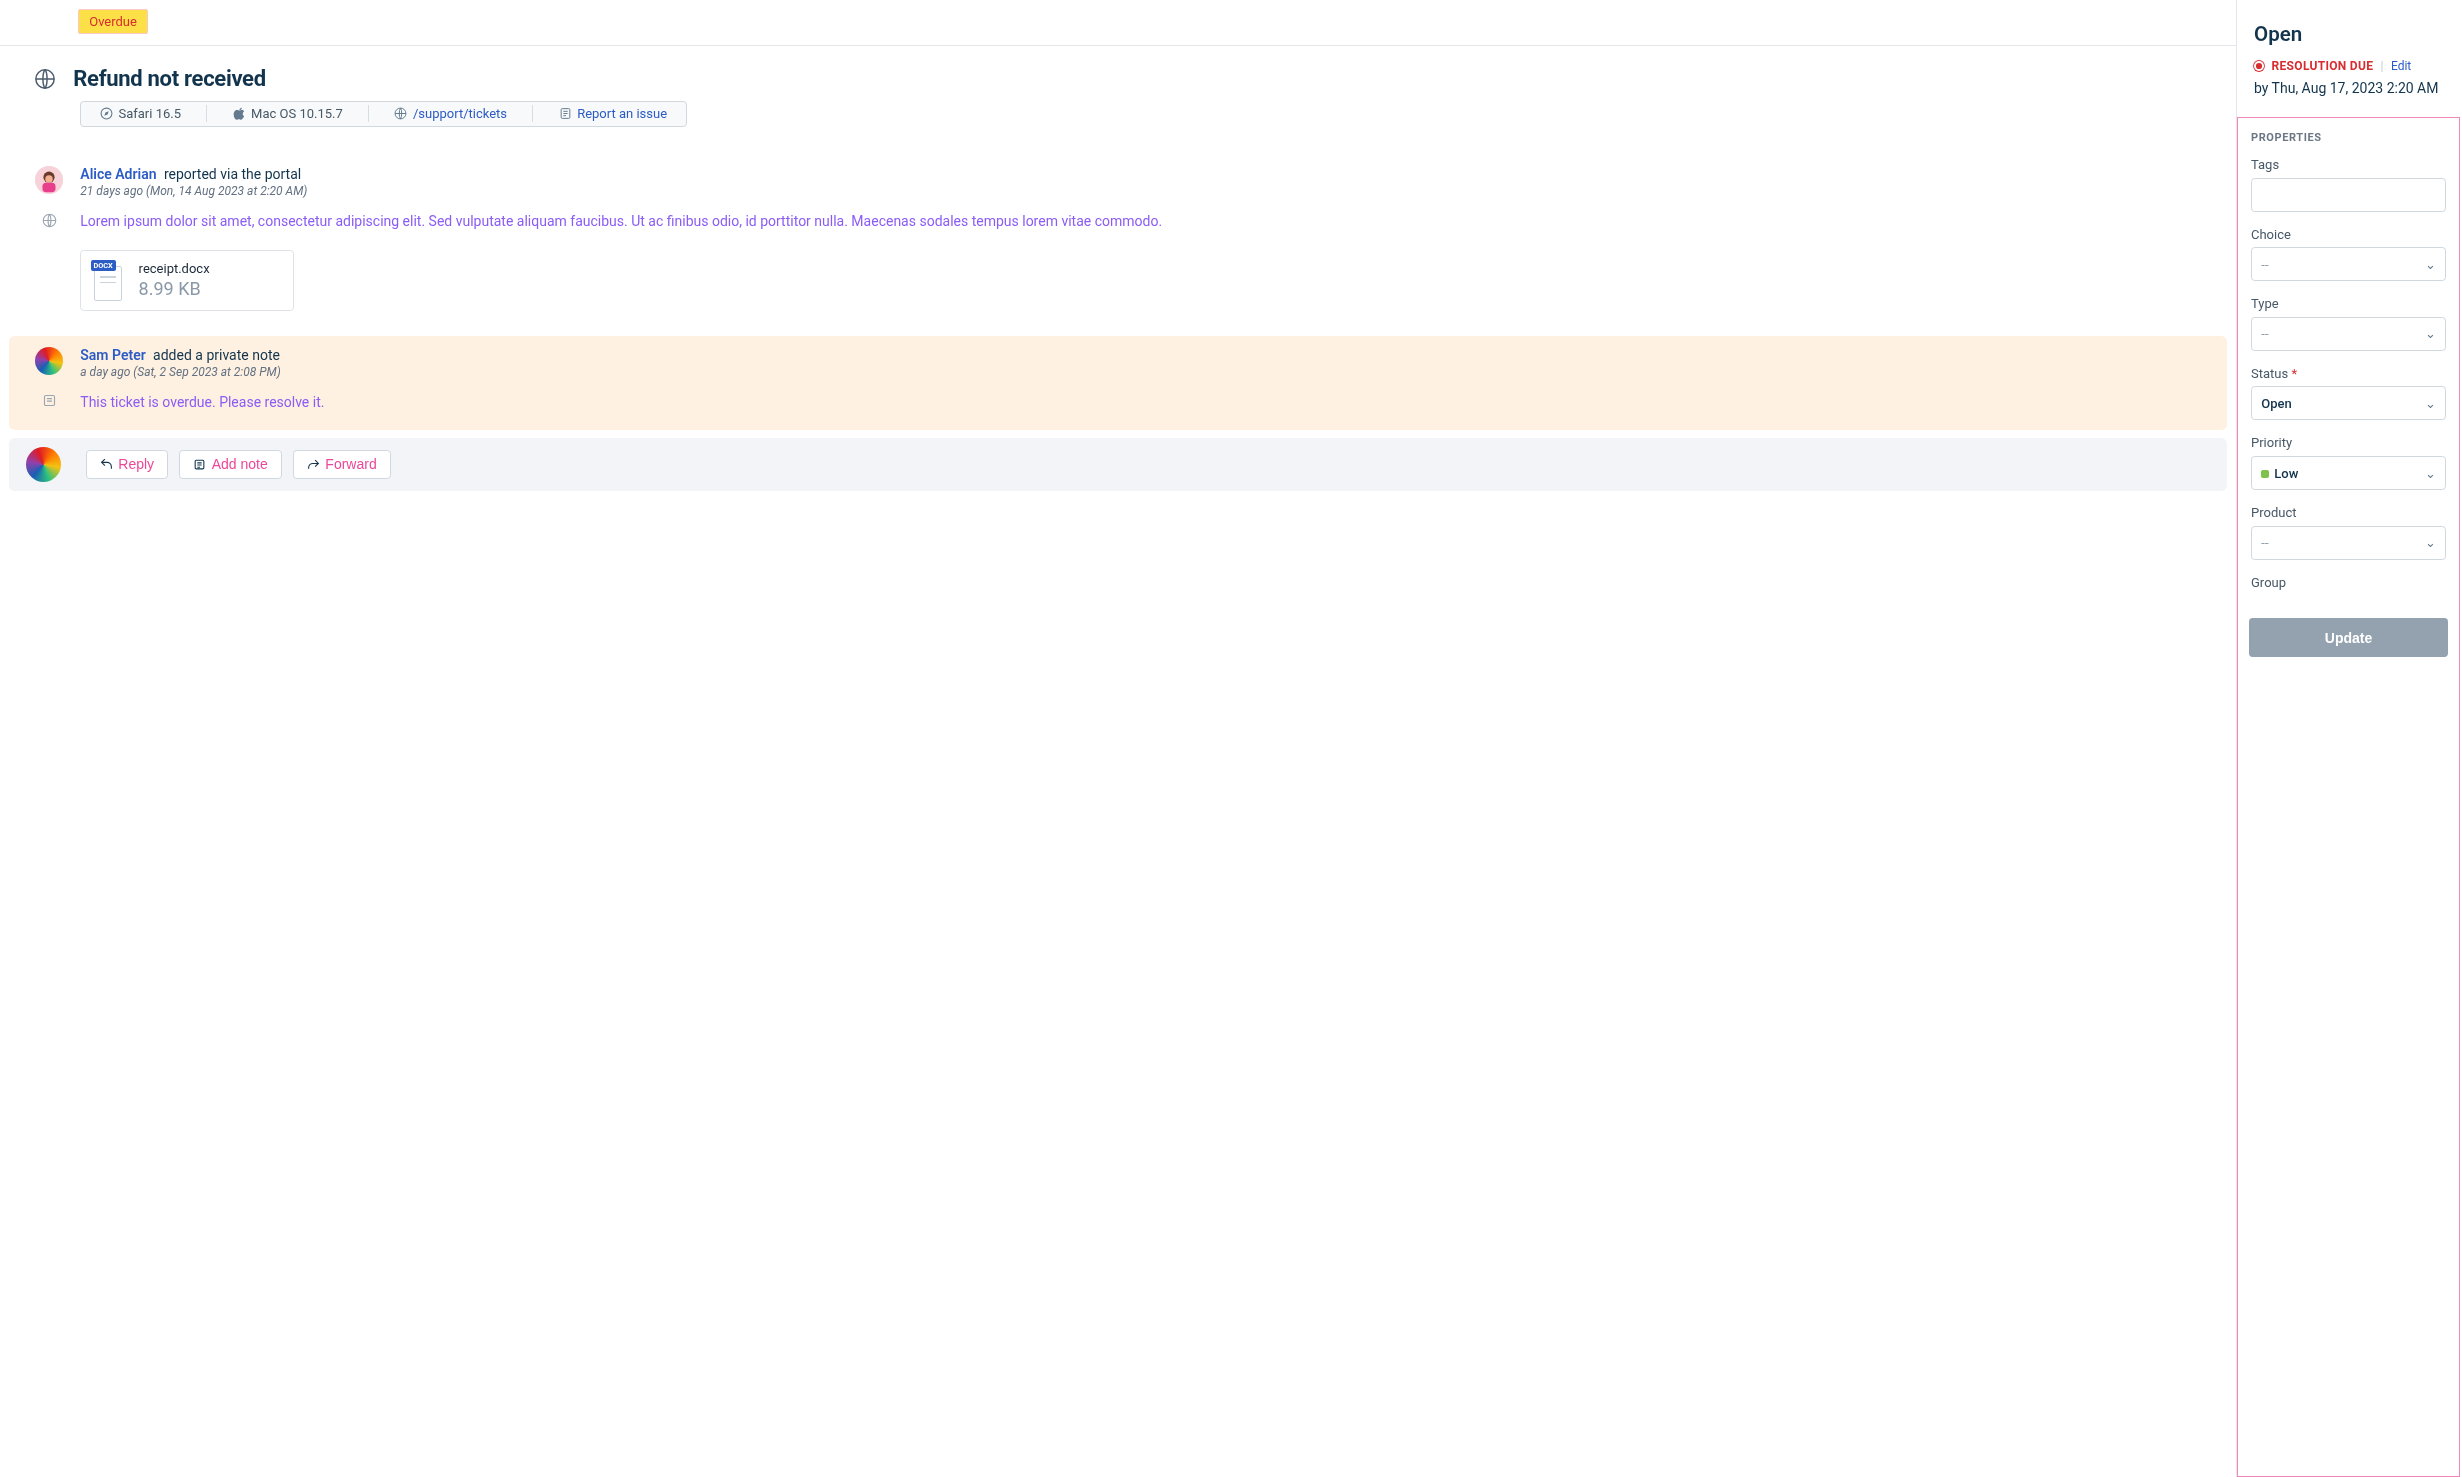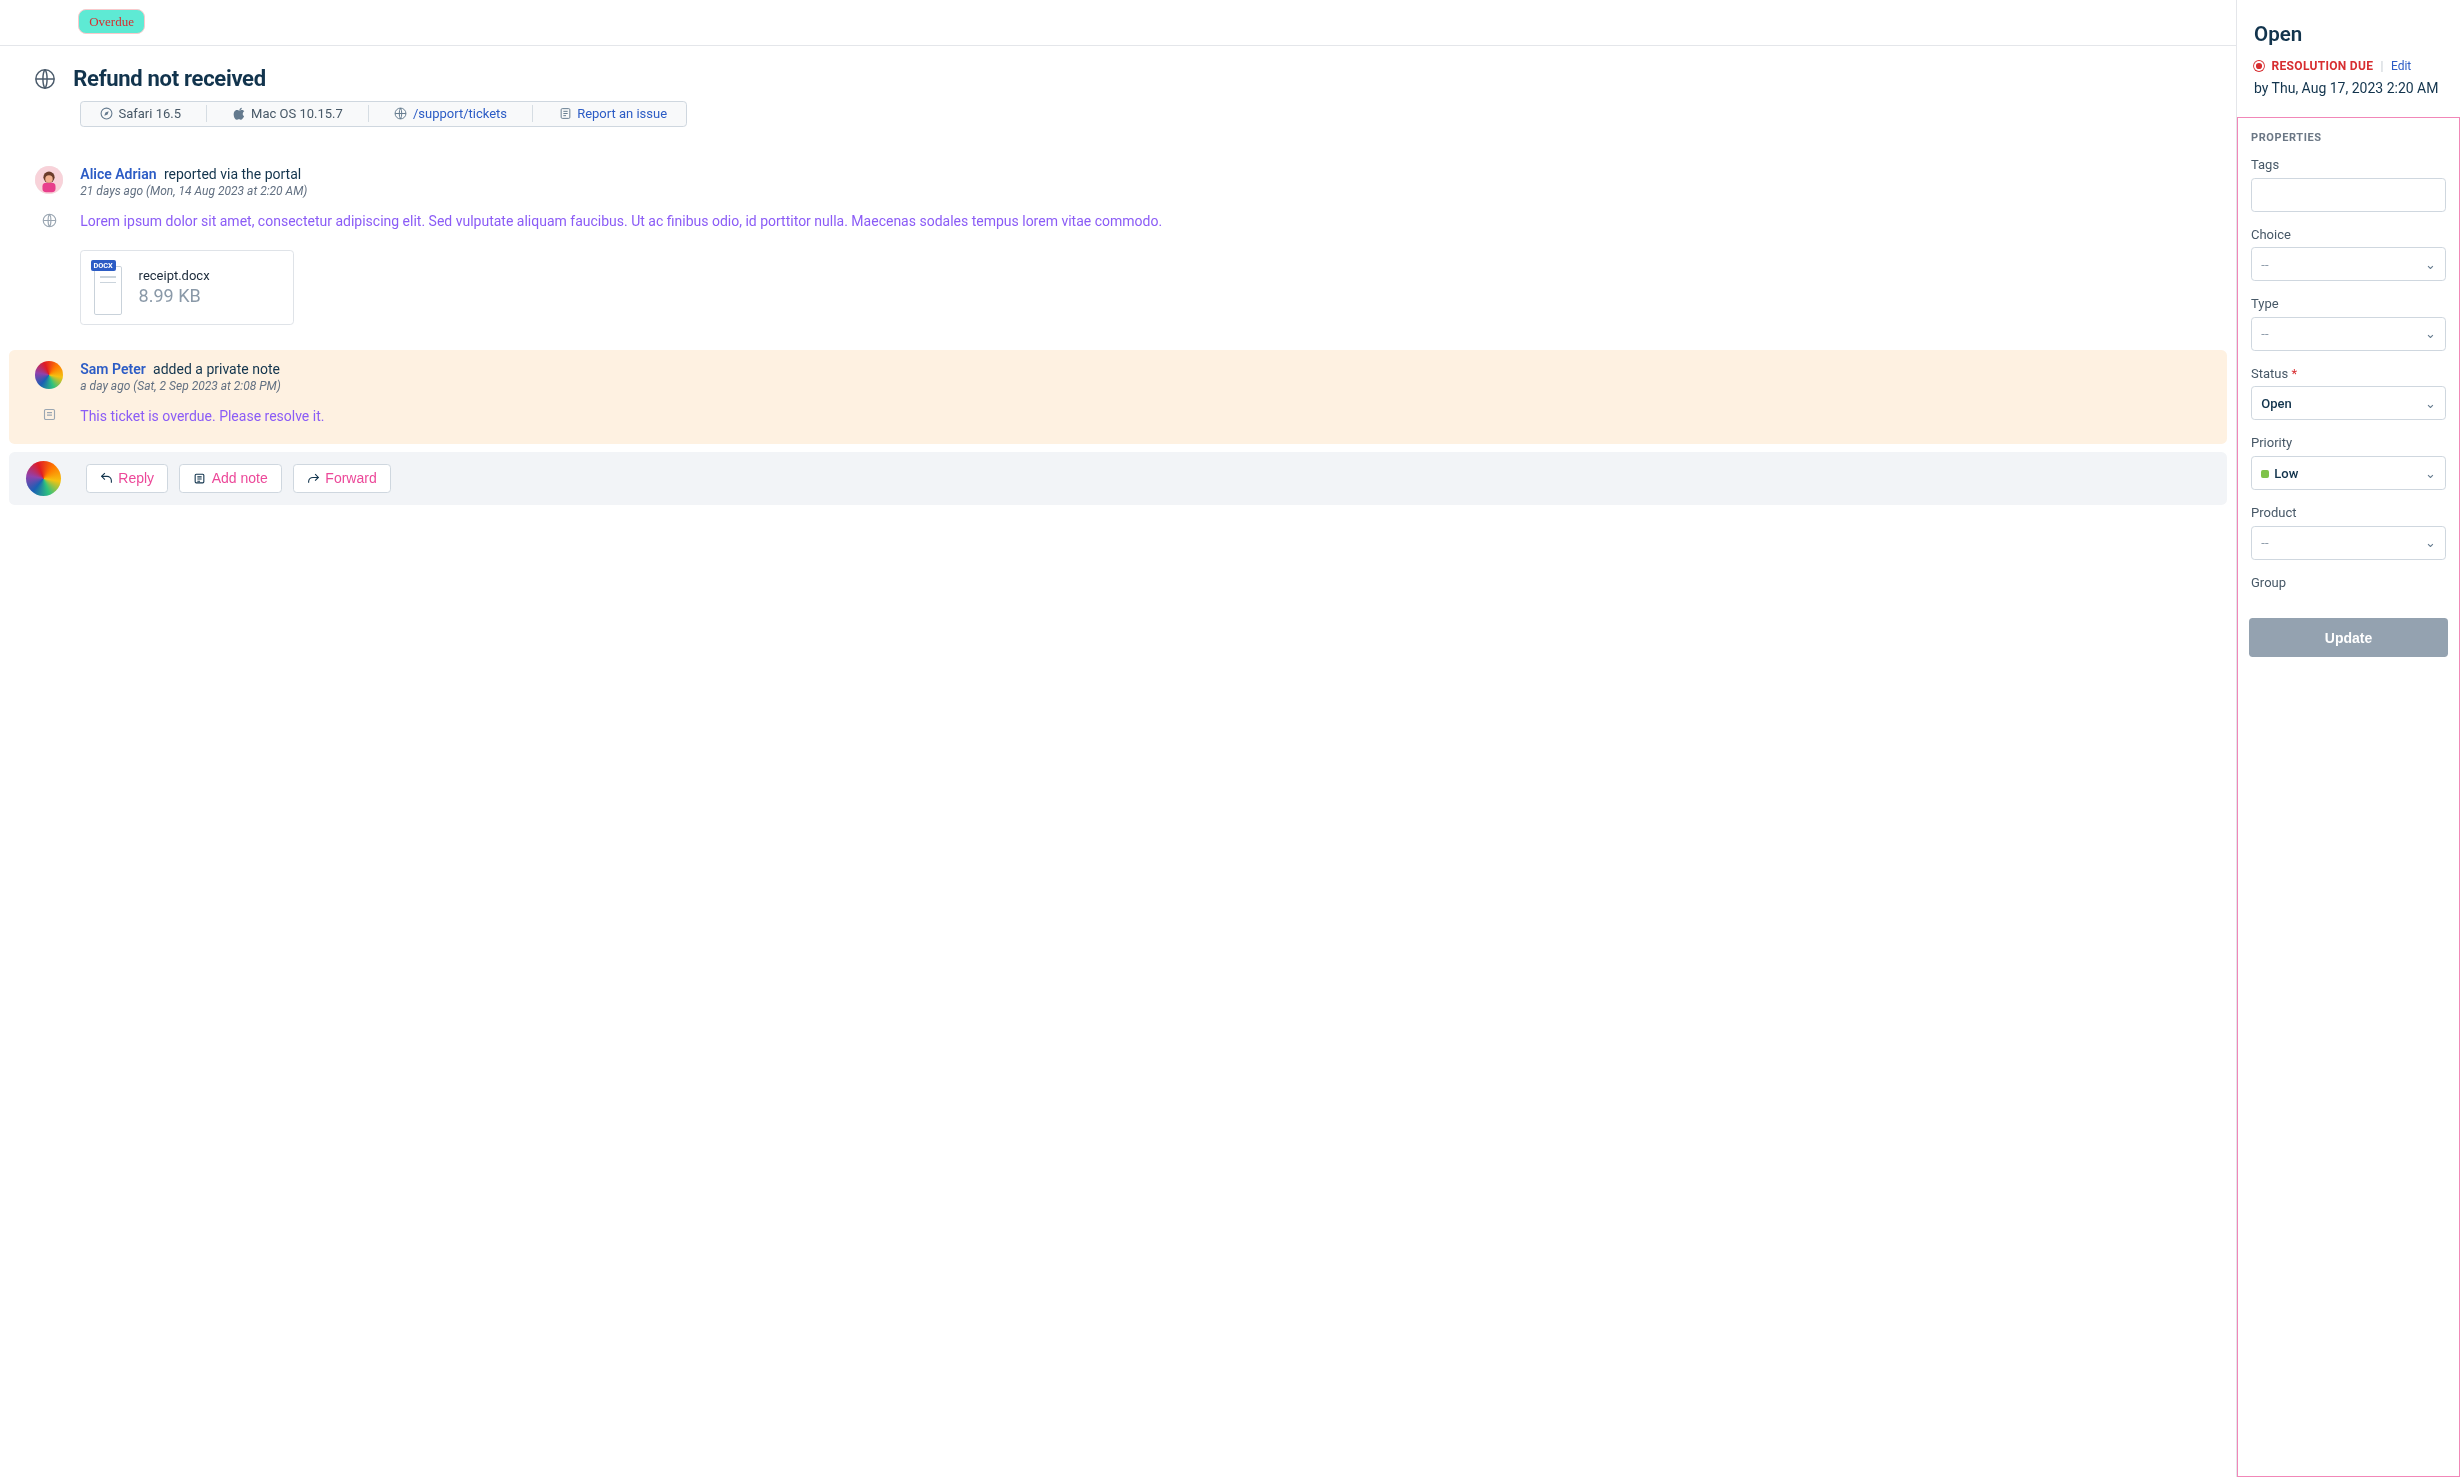--- a/index.html
+++ b/index.html
@@ -16,28 +16,27 @@
   .main {
     flex: 1;
     min-width: 0;
   }
   .topstrip {
     padding: 9.3px 37px 11px 78px;
     border-bottom: 0.9px solid #e4e6ea;
   }
   .overdue-badge {
     display: inline-block;
-    background: #5eead4;
+    background: #fde047;
     color: #d72d30;
     border: 0.9px solid #f8c9cb;
     padding: 2.8px 10.2px 2.8px;
-    border-radius: 8px;
+    border-radius: 2px;
     font-size: 13px;
     line-height: 17px;
-    font-family: Liberation Serif, serif;
   }
   .content {
     padding: 20.5px 9.3px 9.3px 9.3px;
   }
   .title-row {
     display: flex;
     align-items: center;
     gap: 17px;
     padding-left: 25px;
   }
@@ -112,21 +111,21 @@
     display:flex;
     align-items:center;
     gap:13px;
     border:0.9px solid #dfe3e8;
     border-radius:3.7px;
     padding:9.3px 15px 9.3px 9.3px;
     width: 214px;
     background:#fff;
   }
   .file-ico {
-    width:35px; height:55px; position:relative;
+    width:35px; height:41px; position:relative;
   }
   .file-ico .page {
     position:absolute; inset:5.6px 3.7px 0 3.7px;
     border:0.9px solid #c9d2da; border-radius:1.9px;
     background:#fff;
   }
   .file-ico .page::before, .file-ico .page::after{
     content:""; position:absolute; left:4.7px; right:4.7px; height:1.9px; background:#cbd4dc; top:9.3px;
   }
   .file-ico .page::after{ top:15px; }

